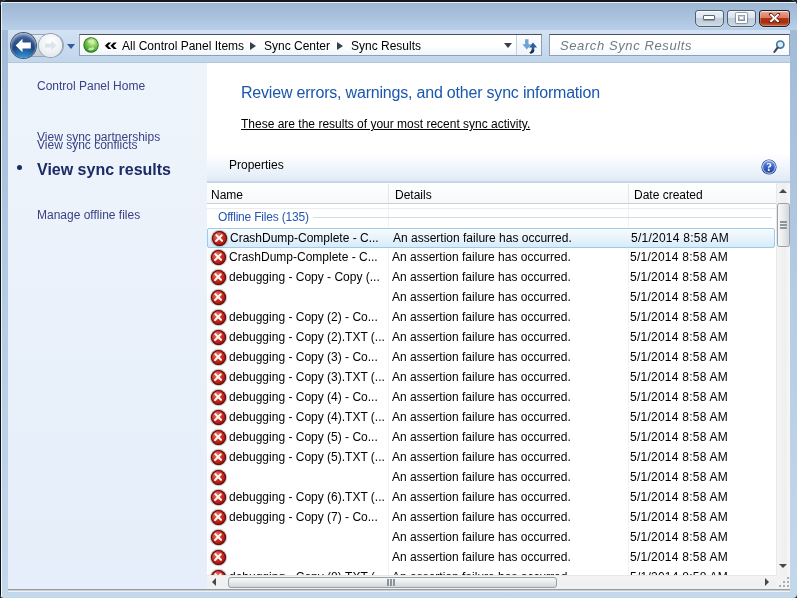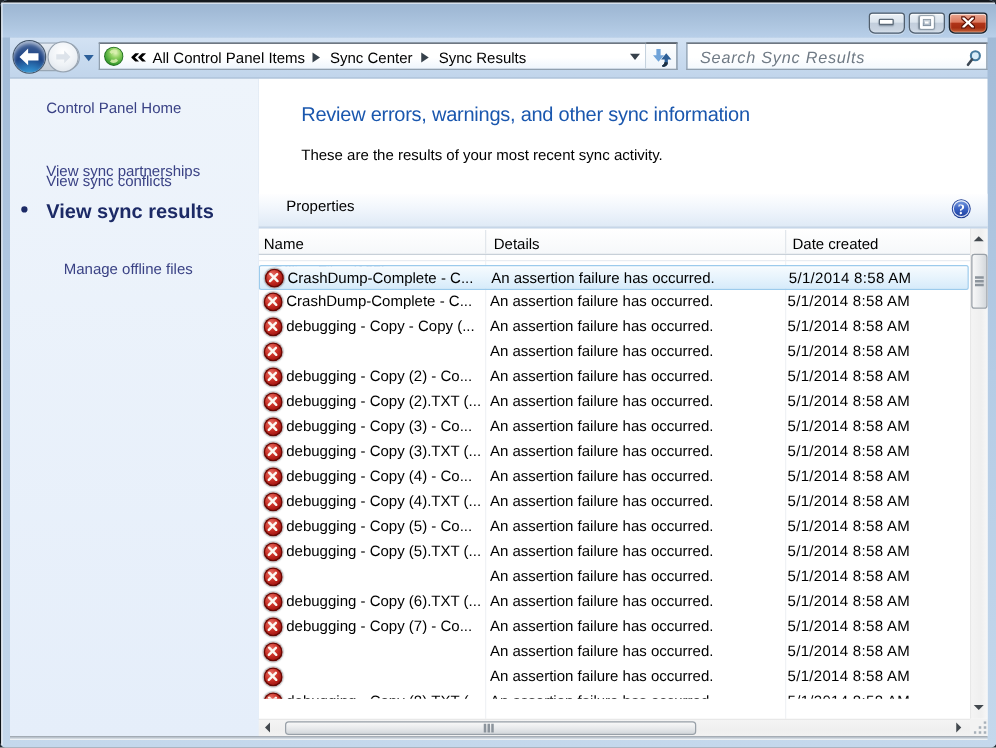--- a/index.html
+++ b/index.html
@@ -43,34 +43,34 @@
 .sidebar{left:8px;top:63px;width:199px;height:526px;background:linear-gradient(180deg,#eef4fb,#e5eefa);}
 .content{left:207px;top:63px;width:583px;height:526px;background:#fff;}
 .bline1{left:8px;top:589px;width:782px;height:1px;background:#959ba1;}
 .bline2{left:8px;top:590px;width:782px;height:1px;background:#c9ced3;}
 .bline3{left:8px;top:591px;width:782px;height:1px;background:#edf1f5;}
 .sbtext{left:37px;font-size:12px;color:#3a4285;}
 .sbbold{left:37px;font-size:16px;font-weight:bold;color:#1c2a66;}
 .bullet{left:17px;width:5px;height:5px;border-radius:50%;background:#1c2a66;}
 
 .h1{left:241px;top:84px;font-size:16px;color:#1a57ae;letter-spacing:-0.2px;}
-.h2{left:241px;top:117px;font-size:12px;color:#000;}
+.h2{left:241px;top:117px;font-size:12px;color:#000;text-decoration:underline;}
 .propbar{left:207px;top:155px;width:583px;height:26px;background:linear-gradient(180deg,#fefeff 0%,#f1f6fc 45%,#dfeaf6 100%);border-bottom:2px solid #c6d6e8;box-sizing:content-box;}
 .propt{left:229px;top:158px;font-size:12px;color:#000;}
 
 .thead{left:207px;top:183px;width:569px;height:21px;background:linear-gradient(180deg,#ffffff,#f6f8fa);border-bottom:1px solid #c8d0d8;box-sizing:border-box;}
 .thsep{top:184px;width:1px;height:19px;background:#e2e7ec;}
 .thtext{top:188px;font-size:12px;color:#000;}
 .colsep{top:204px;width:1px;height:371px;background:#f0f2f5;}
 
 .gline1{left:207px;top:208px;width:569px;height:1px;background:#e9edf2;}
 .gtext{left:218px;top:210px;font-size:12px;color:#2456b4;letter-spacing:-0.2px;}
 .gline2{left:313px;top:217px;width:459px;height:1px;background:#cfdeed;}
 
-.rows{left:207px;top:212px;width:569px;height:347px;overflow:hidden;}
+.rows{left:207px;top:228px;width:569px;height:347px;overflow:hidden;}
 .row{position:absolute;left:0;width:569px;height:20px;}
 .sel{background:linear-gradient(180deg,#f6fbfe 0%,#e4f2fc 60%,#d6ebfa 100%);border:1px solid #9ccbec;border-radius:2px;box-sizing:border-box;width:568px;box-shadow:inset 0 1px 0 rgba(255,255,255,.8);}
 .ico{position:absolute;left:4px;top:2px;width:15px;height:15px;border-radius:50%;
  background:radial-gradient(circle at 38% 32%,#e8736a 0%,#cc3228 38%,#a31410 70%,#800a06 100%);
  box-shadow:inset 0 0 0 1px rgba(95,8,4,.95),0 0 1px 1px rgba(90,95,100,.45);}
 .ico:before,.ico:after{content:'';position:absolute;left:2.4px;top:6.4px;width:10.2px;height:2.4px;background:#fcf8f2;border-radius:1px;}
 .ico:before{transform:rotate(45deg);}
 .ico:after{transform:rotate(-45deg);}
 .rn{position:absolute;left:22px;top:2px;font-size:12px;color:#000;white-space:nowrap;}
 .rd{position:absolute;left:185px;top:2px;font-size:12px;color:#000;white-space:nowrap;}
@@ -150,21 +150,21 @@
     <circle cx="8.3" cy="5.6" r="3.6" fill="#d8edf9" stroke="#447a9e" stroke-width="1.7"></circle>
     <path d="M5.6 8.6 L2.4 12.8" stroke="#3c4854" stroke-width="2.1" stroke-linecap="round"></path>
   </svg>
   <div class="abs sidebar"></div>
   <div class="abs content"></div>
   <div class="abs sbtext" style="top:79px;">Control Panel Home</div>
   <div class="abs sbtext" style="top:102px;margin-top:28px;">View sync partnerships</div>
   <div class="abs sbtext" style="top:138px;">View sync conflicts</div>
   <div class="abs bullet" style="top:165px;"></div>
   <div class="abs sbbold" style="top:161px;">View sync results</div>
-  <div class="abs sbtext" style="top:208px;margin-left:14px;">Manage offline files</div>
+  <div class="abs sbtext" style="top:208px;">Manage offline files</div>
   <div class="abs h1">Review errors, warnings, and other sync information</div>
   <div class="abs h2">These are the results of your most recent sync activity.</div>
   <div class="abs propbar"></div>
   <div class="abs propt">Properties</div>
   <svg class="abs" style="left:761px;top:159px" width="16" height="16" viewBox="0 0 16 16">
     <defs>
         <linearGradient id="hg" x1="0" y1="0" x2="0" y2="1">
       <stop offset="0" stop-color="#7d9fe0"></stop>
           <stop offset="0.5" stop-color="#3a62c4"></stop>
           <stop offset="1" stop-color="#1d3d9a"></stop>

